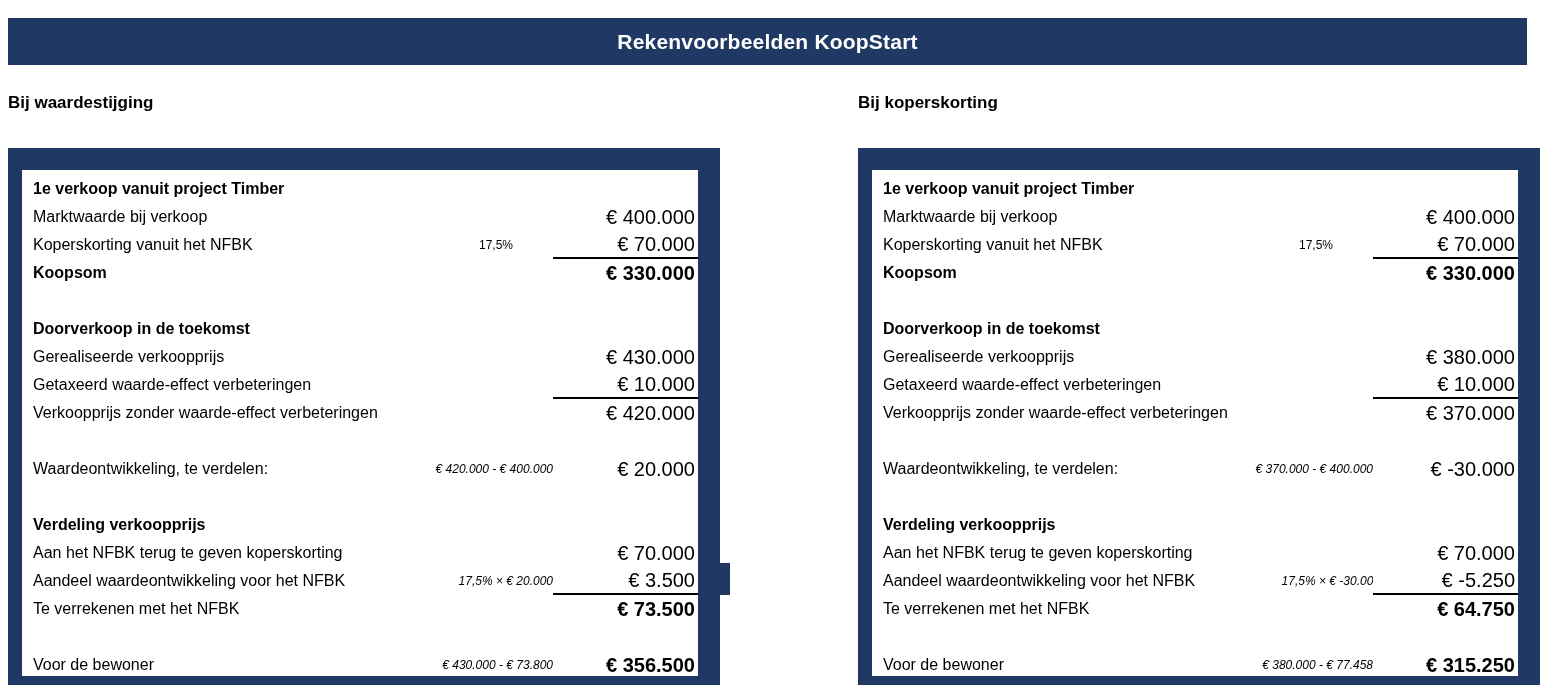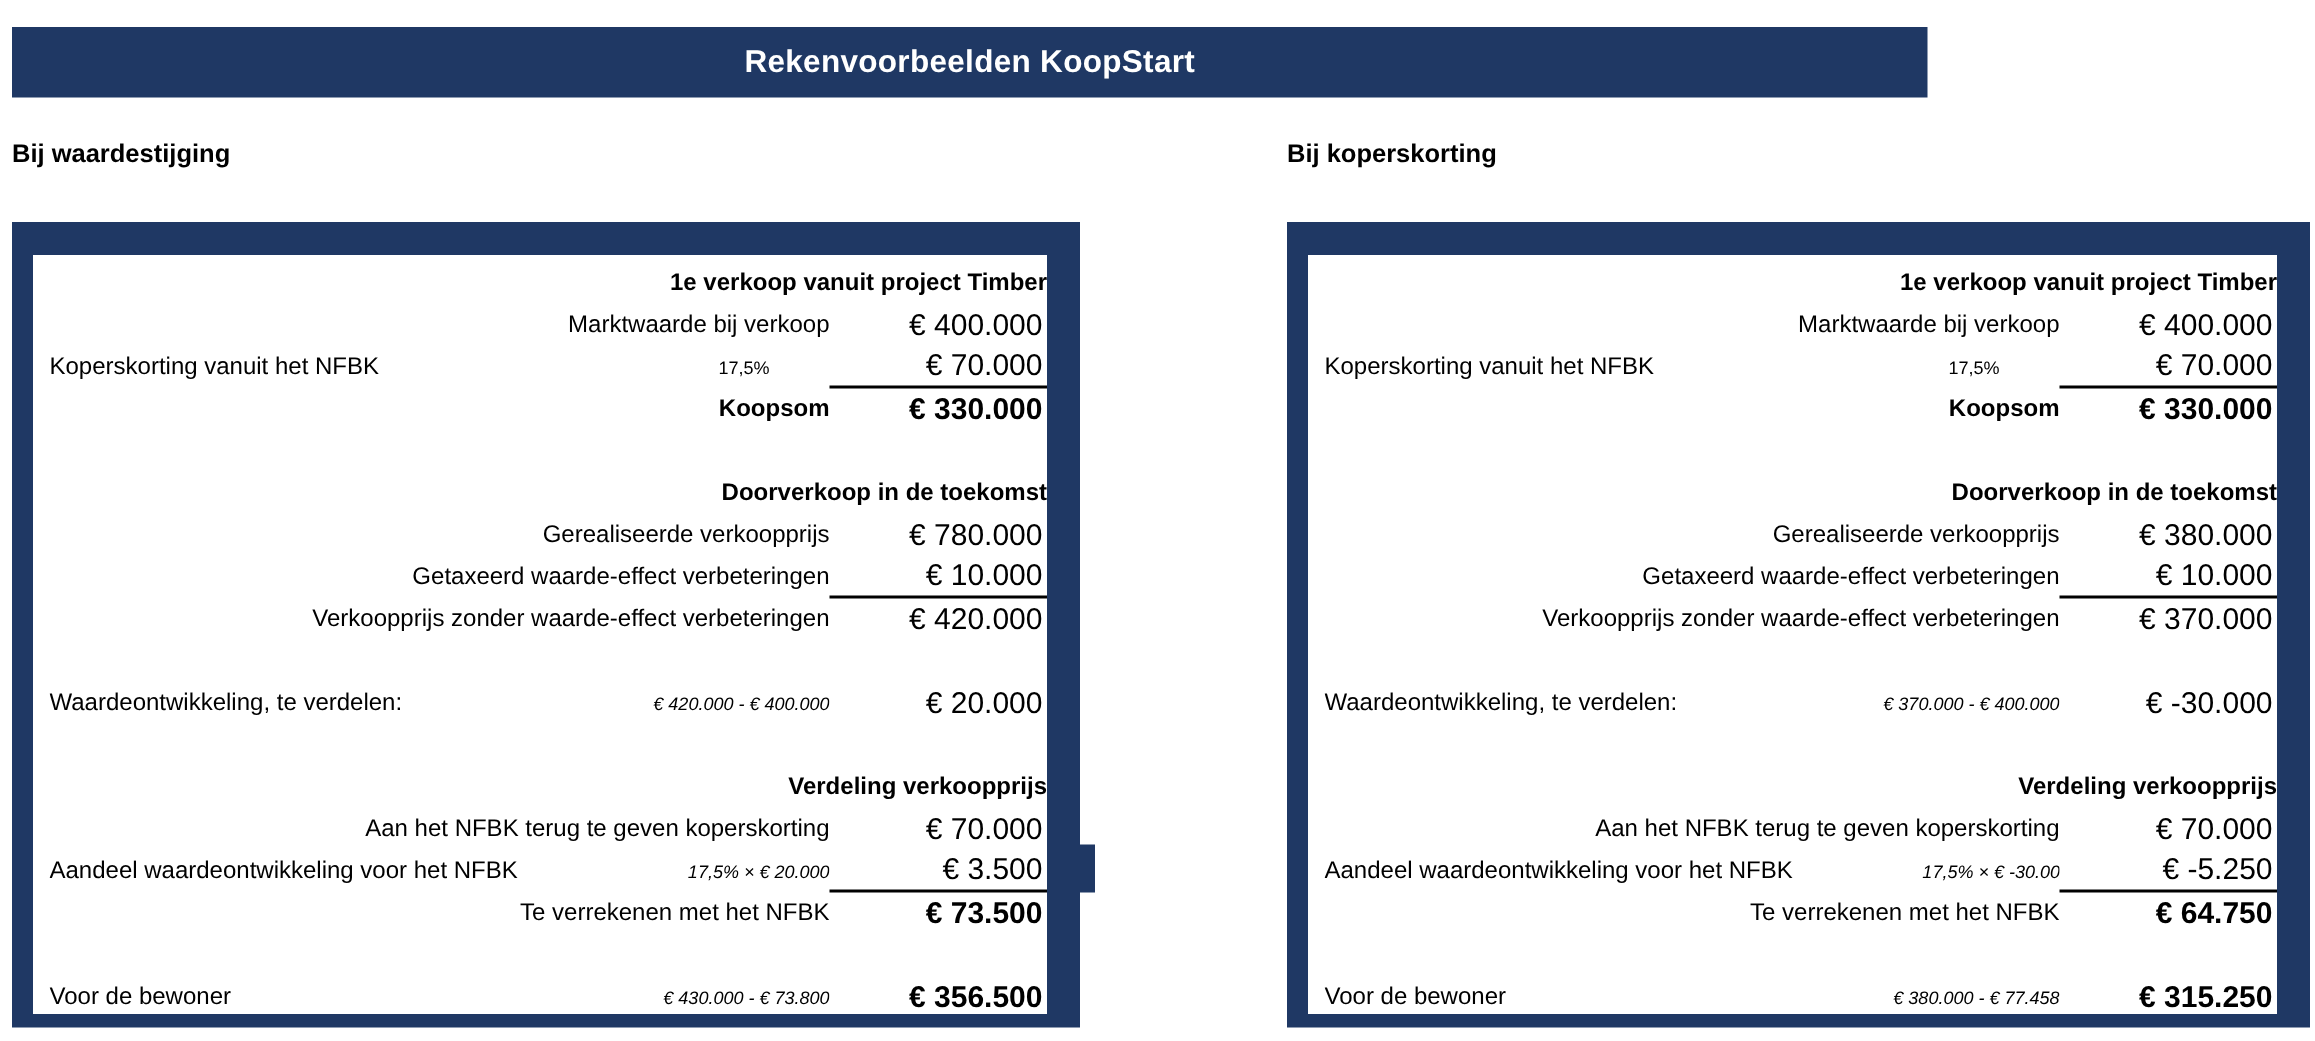--- a/index.html
+++ b/index.html
@@ -4,21 +4,21 @@
 <style>
   :root { --navy:#1F3864; --ink:#000000; --paper:#FFFFFF; }
   * { box-sizing: border-box; }
   html,body { margin:0; padding:0; }
   body {
     width:1543px; height:694px; position:relative; overflow:hidden;
     background:var(--paper); color:var(--ink);
     font-family:"Liberation Sans", sans-serif;
   }
   .titlebar {
-    position:absolute; left:8px; top:18px; width:1277px; height:47px;
+    position:absolute; left:8px; top:18px; width:1519px; height:47px;
     background:var(--navy); display:flex; align-items:center; justify-content:center;
   }
   .titlebar h1 { margin:0; color:#fff; font-size:21px; font-weight:bold; letter-spacing:0.2px; }
 
   .col-heading {
     position:absolute; top:93px; font-size:17px; font-weight:bold;
     text-align:left; color:var(--ink);
   }
   .col-heading.left  { left:8px;   width:712px; }
   .col-heading.right { left:858px; width:682px; }
@@ -31,21 +31,21 @@
   .panel-right { left:858px; width:682px; }
 
   .panel-inner {
     background:var(--paper); width:100%; height:100%;
     padding:5px 0 0 11px; overflow:hidden;
   }
 
   .row { display:flex; height:28px; align-items:center; }
   .cell-main {
     flex:1 1 auto; min-width:0; display:flex; align-items:center;
-    overflow:hidden; white-space:nowrap;justify-content:flex-end;
+    overflow:hidden; white-space:nowrap;
   }
   .label { font-size:16px; flex:0 0 auto; }
   .mid   { font-size:12px; flex:0 0 auto; margin-left:auto; }
   .mid.formula { font-style:italic; }
   .mid.percent { font-style:normal; margin-right:40px; }
   .mid.clipped { margin-right:-7px; }
   .amount {
     flex:0 0 145px; width:145px; height:100%;
     display:flex; align-items:center; justify-content:flex-end;
     padding-right:3px; font-size:20px; white-space:nowrap;
@@ -97,21 +97,21 @@
       <div class="row"></div>
       <div class="row">
         <div class="cell-main">
           <span class="label bold">Doorverkoop in de toekomst</span>
         </div>
       </div>
       <div class="row">
         <div class="cell-main">
           <span class="label">Gerealiseerde verkoopprijs</span>
         </div>
-        <div class="amount">€ 780.000</div>
+        <div class="amount">€ 430.000</div>
       </div>
       <div class="row">
         <div class="cell-main">
           <span class="label">Getaxeerd waarde-effect verbeteringen</span>
         </div>
         <div class="amount underline">€ 10.000</div>
       </div>
       <div class="row">
         <div class="cell-main">
           <span class="label">Verkoopprijs zonder waarde-effect verbeteringen</span>

